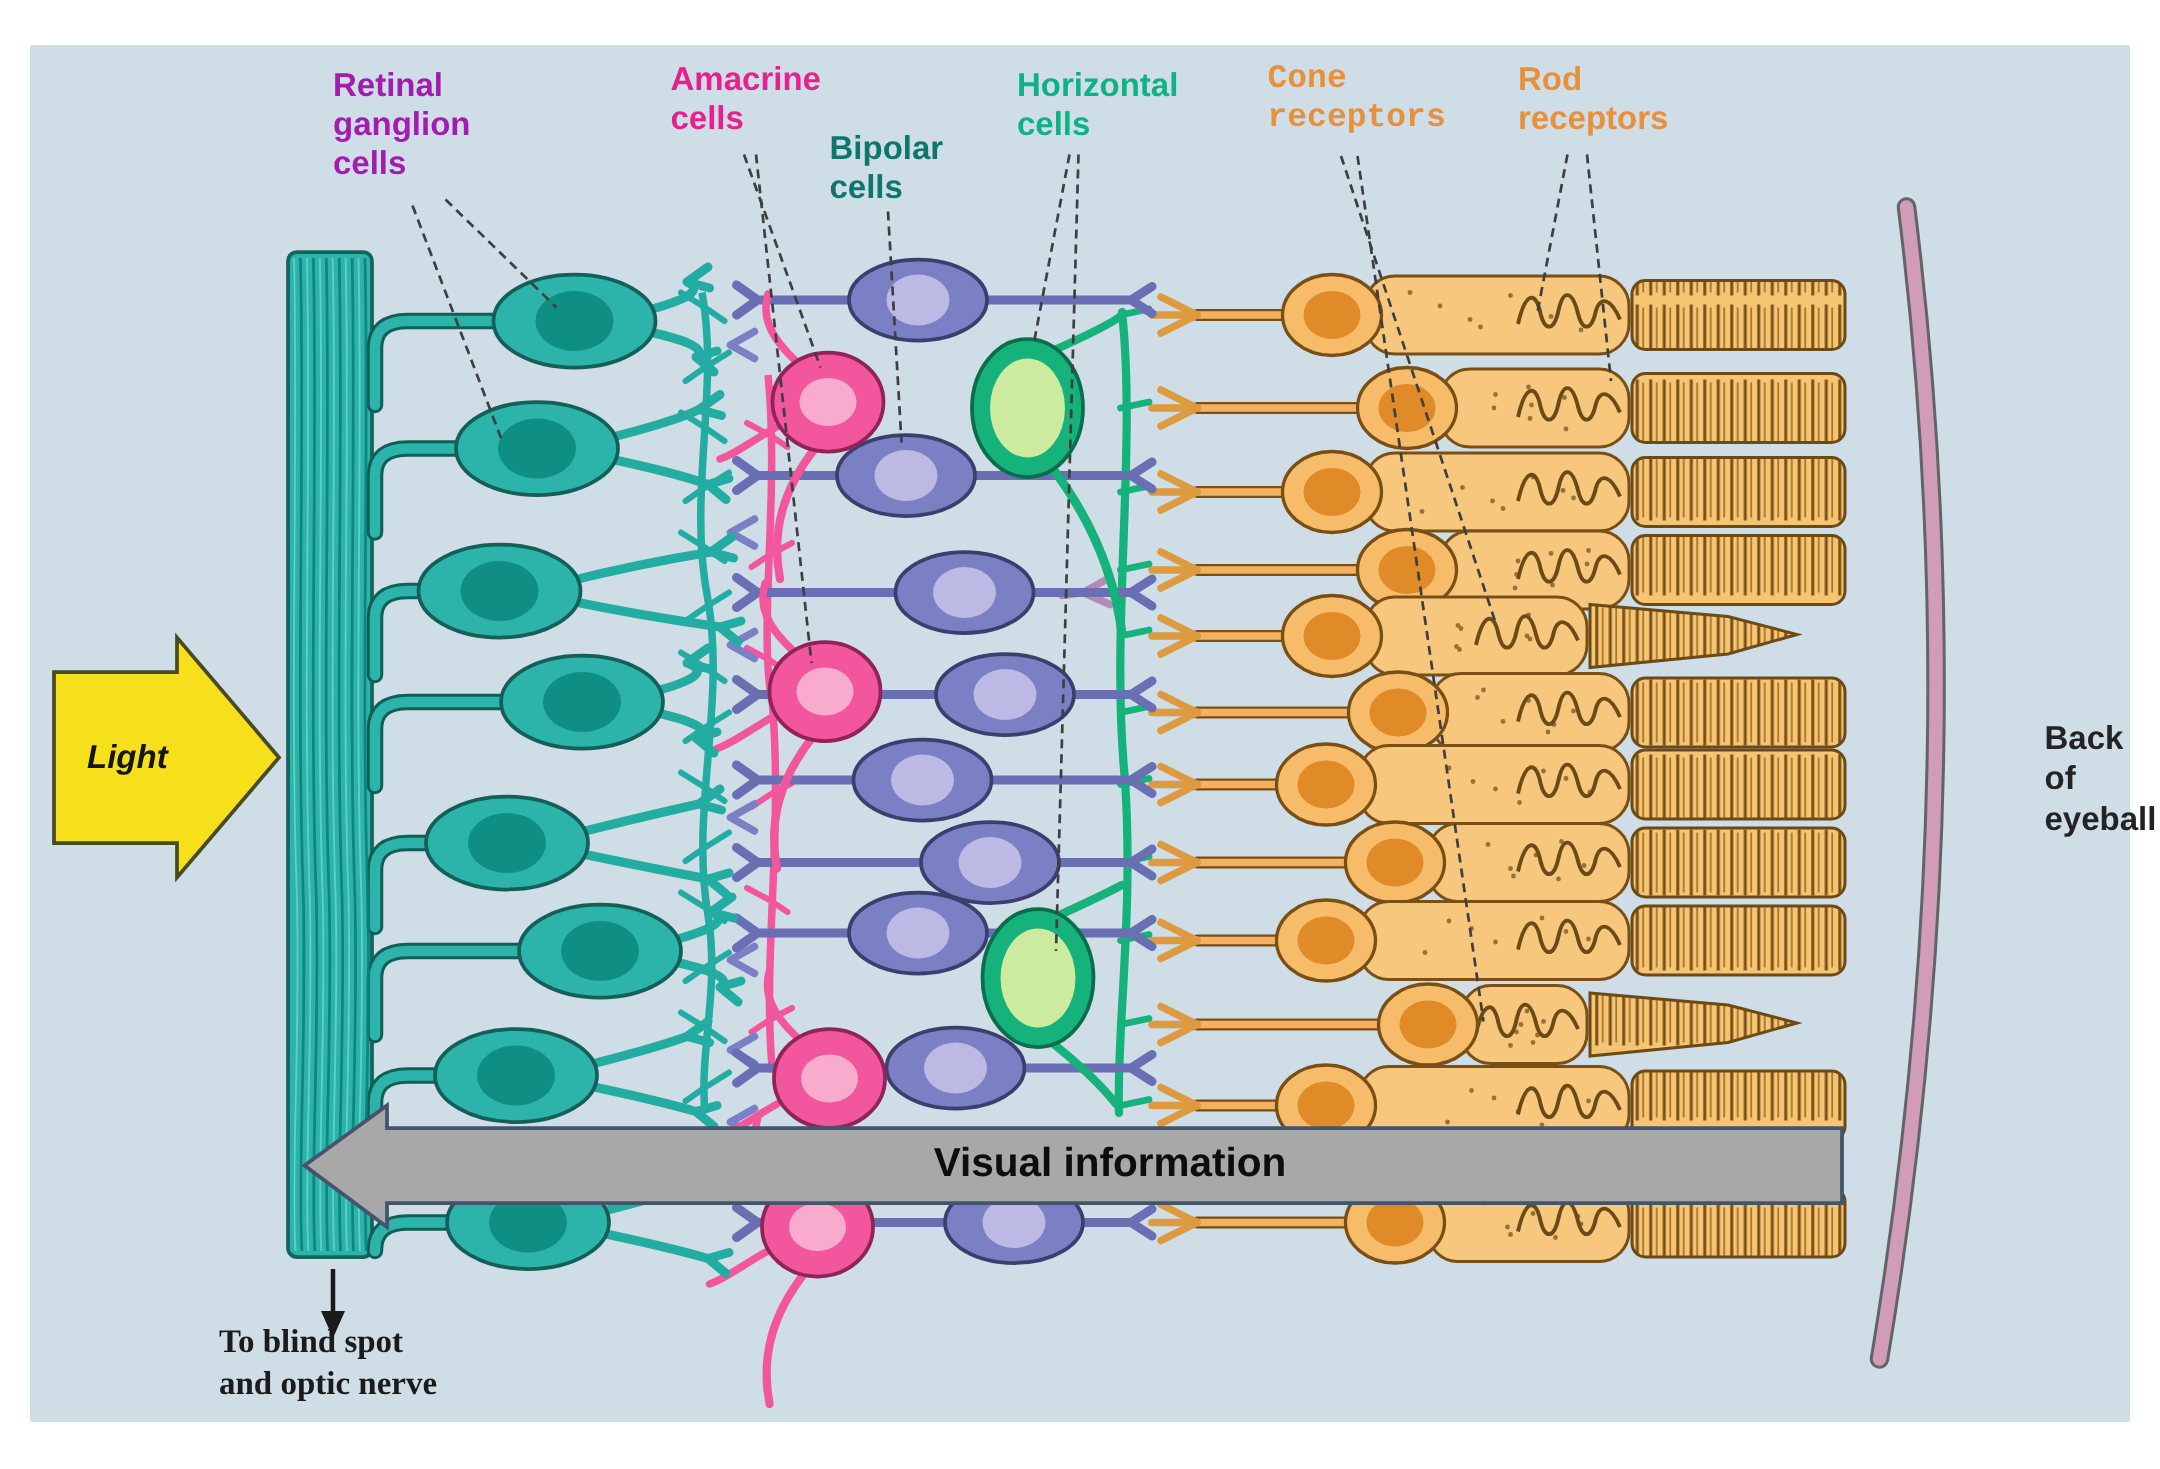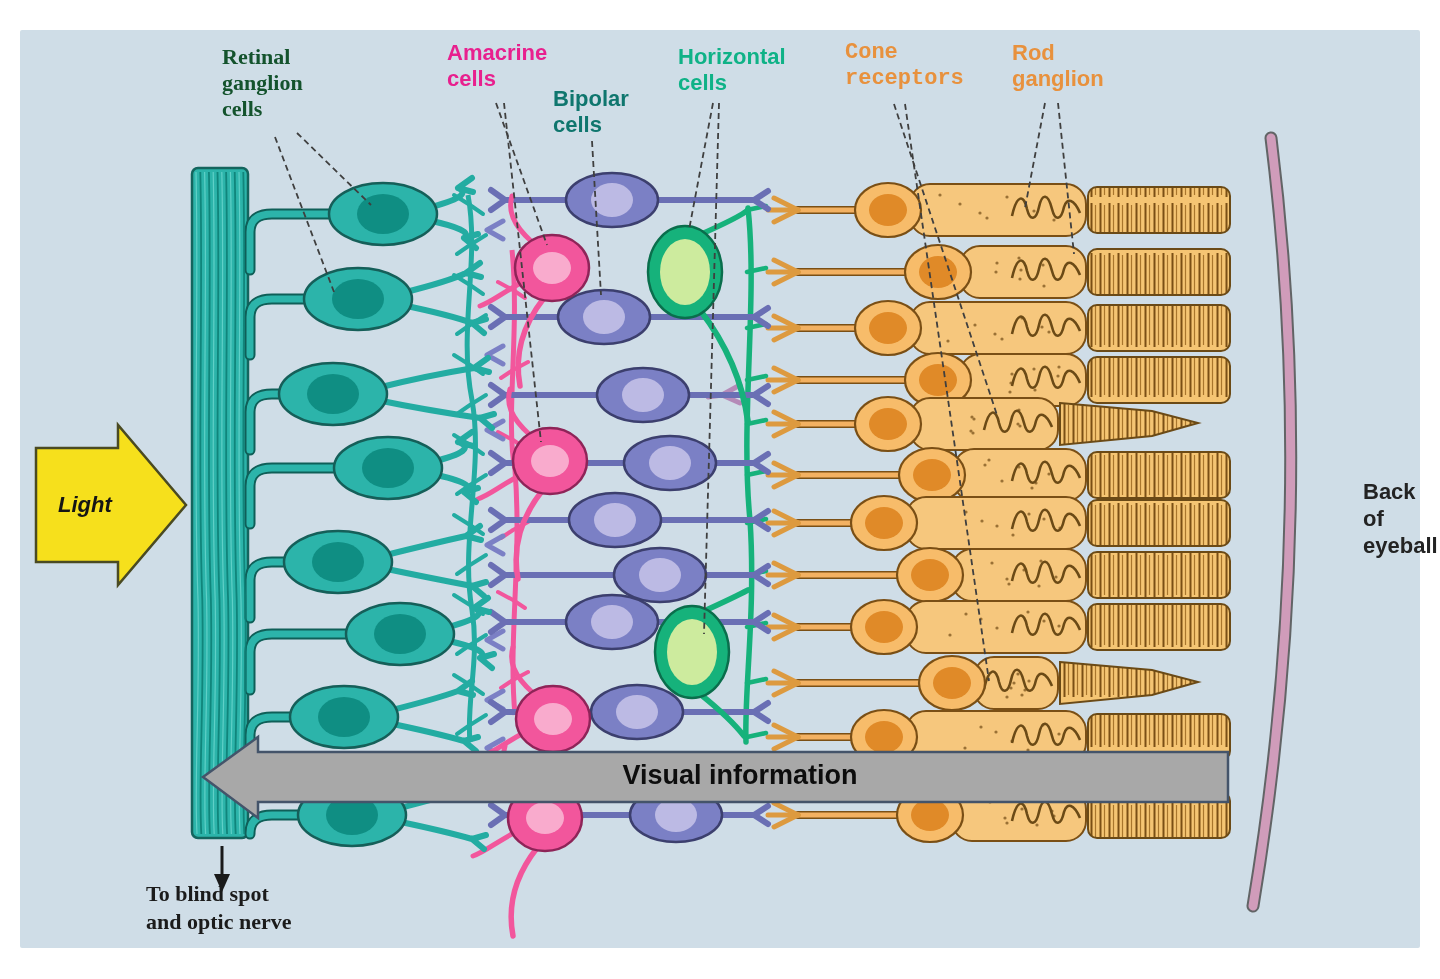--- a/index.html
+++ b/index.html
@@ -491,33 +491,33 @@
         <line x1="592" y1="141" x2="601" y2="295" stroke="#3f3f3f" stroke-width="1.8" stroke-dasharray="6 4"></line>
         <line x1="713" y1="103" x2="689" y2="230" stroke="#3f3f3f" stroke-width="1.8" stroke-dasharray="6 4"></line>
         <line x1="719" y1="103" x2="704" y2="634" stroke="#3f3f3f" stroke-width="1.8" stroke-dasharray="6 4"></line>
         <line x1="894" y1="104" x2="997" y2="415" stroke="#3f3f3f" stroke-width="1.8" stroke-dasharray="6 4"></line>
         <line x1="905" y1="104" x2="989" y2="681" stroke="#3f3f3f" stroke-width="1.8" stroke-dasharray="6 4"></line>
         <line x1="1045" y1="103" x2="1025" y2="208" stroke="#3f3f3f" stroke-width="1.8" stroke-dasharray="6 4"></line>
         <line x1="1058" y1="103" x2="1074" y2="254" stroke="#3f3f3f" stroke-width="1.8" stroke-dasharray="6 4"></line>
       </g>
     </svg>
 
-  <div class="lbl" style="left: 222px; top: 44px; color: #14532d; font-family: Liberation Serif, serif;">Retinal
+  <div class="lbl" style="left: 222px; top: 44px; color: #a21caf;">Retinal
 ganglion
 cells</div>
   <div class="lbl" style="left: 447px; top: 40px; color: rgb(232, 32, 142);">Amacrine
 cells</div>
   <div class="lbl" style="left: 553px; top: 86px; color: #0f766e;">Bipolar
 cells</div>
   <div class="lbl" style="left: 678px; top: 44px; color: rgb(15, 178, 135);">Horizontal
 cells</div>
   <div class="lbl" style="left: 845px; top: 40px; color: rgb(232, 145, 61); font-family: Liberation Mono, monospace;">Cone
 receptors</div>
   <div class="lbl" style="left: 1012px; top: 40px; color: rgb(232, 145, 61);">Rod
-ganglion</div>
+receptors</div>
 
   <div class="lbl lbl-light" style="left: 58px; top: 491px; color: rgb(21, 21, 21);">Light</div>
   <div class="lbl lbl-visual" style="left: 420px; top: 761px; color: rgb(13, 13, 13);">Visual information</div>
   <div class="lbl lbl-back" style="left: 1322px; top: 478px; color: rgb(35, 35, 35);">Back
 of
 eyeball</div>
   <div class="lbl lbl-blind" style="left: 146px; top: 880px; color: rgb(27, 27, 27);">To blind spot
 and optic nerve</div>
 </div>
 

